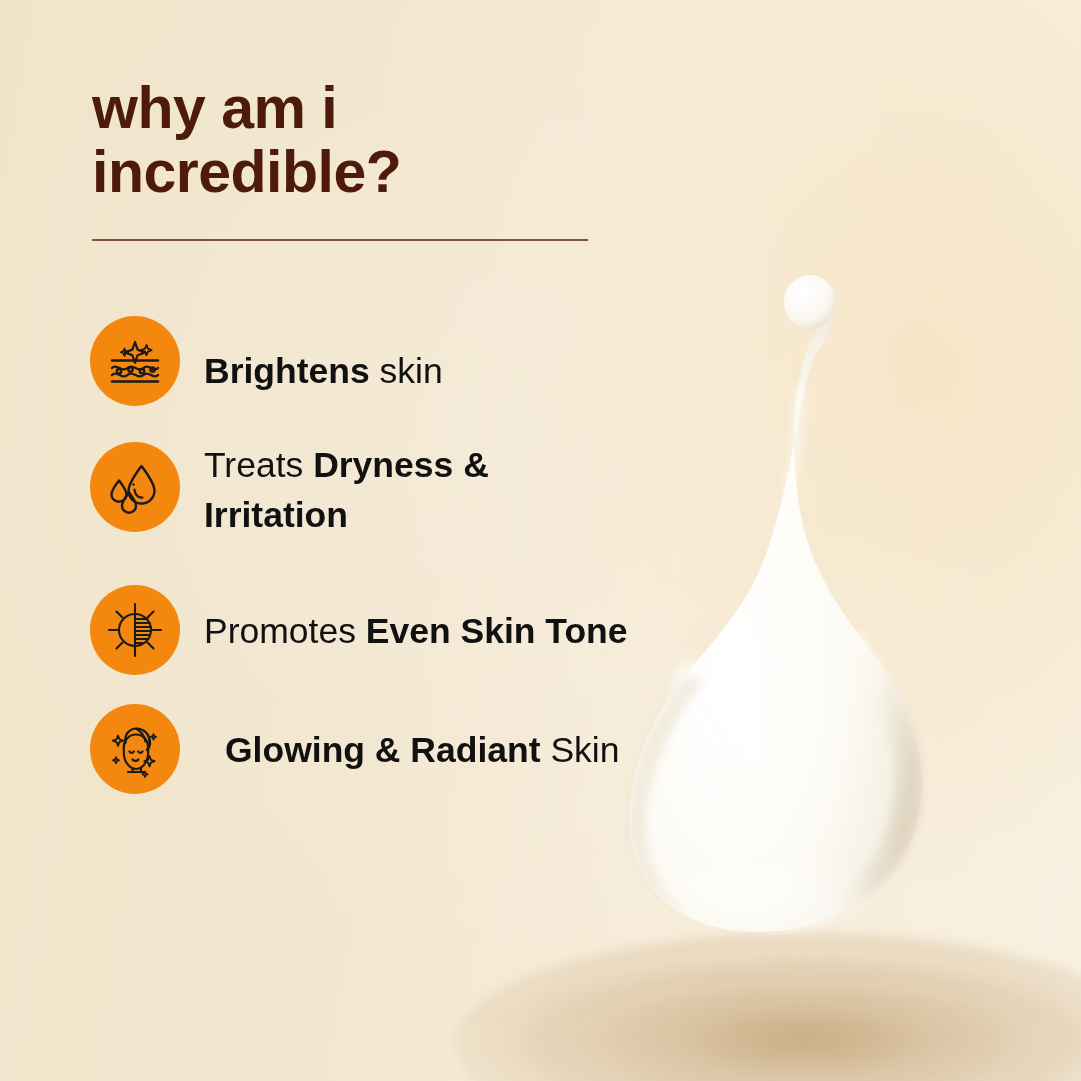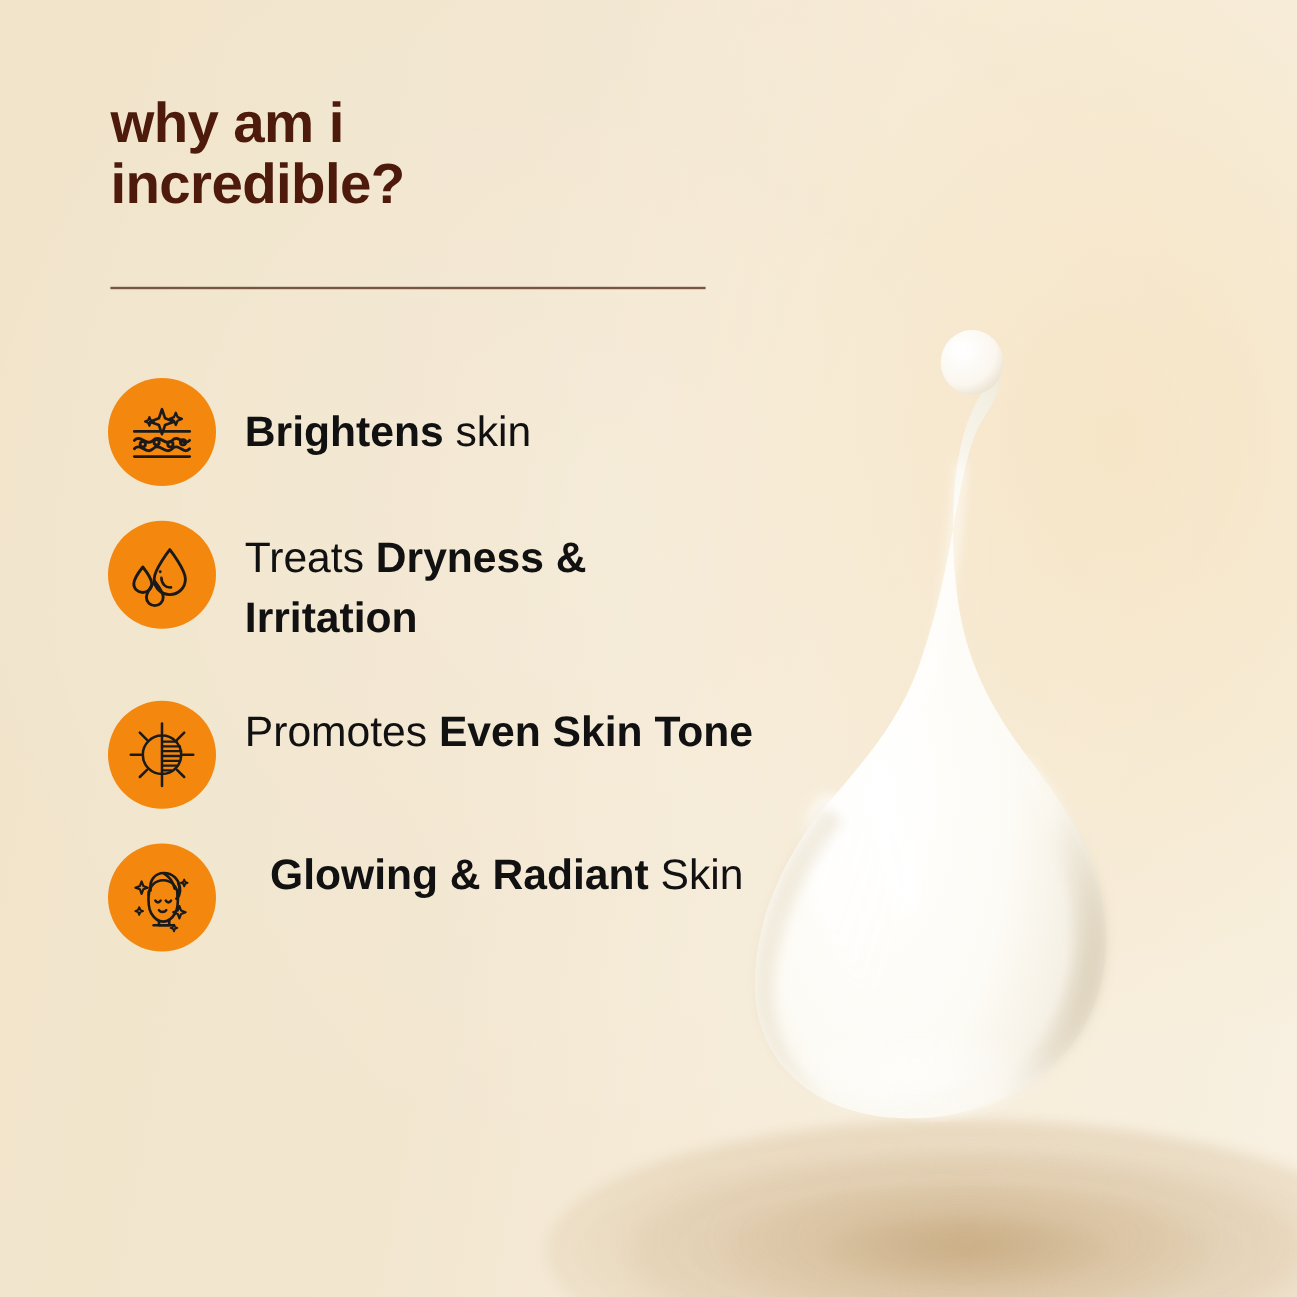--- a/index.html
+++ b/index.html
@@ -94,21 +94,21 @@
   }
   .droplet-wrap svg { display: block; }
 
   
   .headline {
     position: absolute;
     left: 92px;
     top: 76px;
     width: 560px;
     color: #4d1a0b;
-    font-size: 47px;
+    font-size: 59px;
     line-height: 1.09;
     font-weight: 800;
     letter-spacing: -0.5px;
     white-space: pre-line;
   }
   .rule {
     position: absolute;
     left: 92px;
     top: 239px;
     width: 496px;
@@ -118,21 +118,21 @@
 
   
   .benefits {
     position: absolute;
     left: 90px;
     top: 315px;
     width: 560px;
   }
   .benefit {
     display: flex;
-    align-items: flex-start;
+    align-items: center;
     margin-bottom: 23px;
     min-height: 92px;
   }
   .badge {
     flex: 0 0 auto;
     width: 90px;
     height: 90px;
     border-radius: 50%;
     background: #f4870e;
     display: flex;

